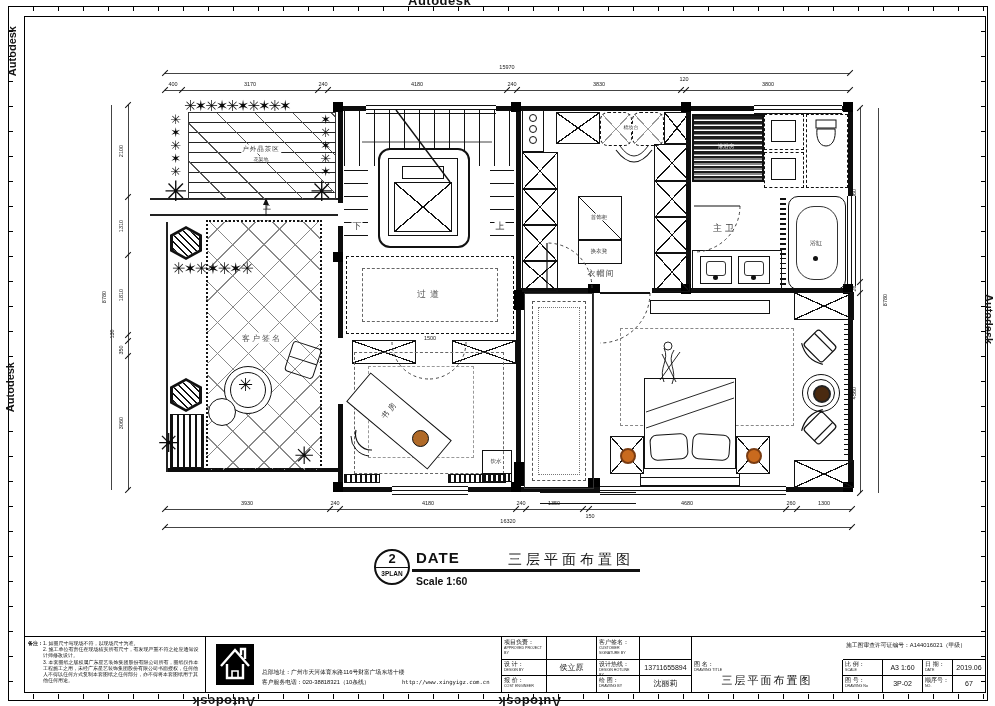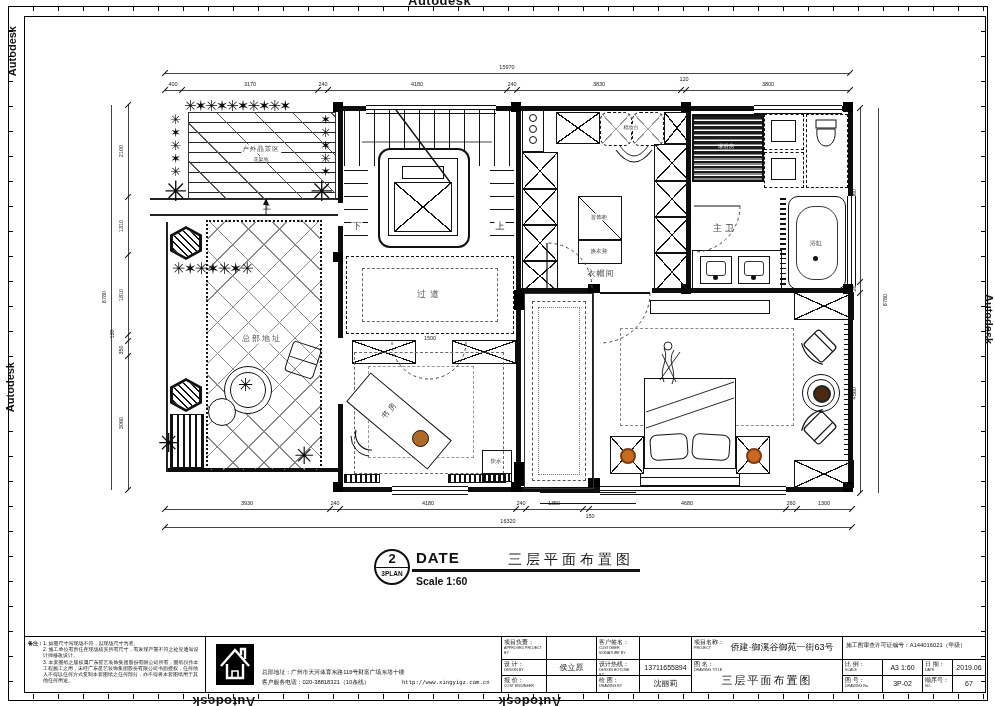--- a/index.html
+++ b/index.html
@@ -208,21 +208,21 @@
   <div class="abs plants" style="left:184px;top:100px;font-size:15px;width:152px;">✳✶✳✶✳✶✳✶✳✶</div>
   <div class="abs plants" style="left:170px;top:112px;font-size:13px;writing-mode:vertical-rl;height:86px;">✳✶✳✶✳</div>
   <div class="abs plants" style="left:320px;top:112px;font-size:13px;writing-mode:vertical-rl;height:86px;">✶✳✶✳✶</div>
   <div class="abs plants" style="left:164px;top:180px;font-size:28px;">✳</div>
   <div class="abs plants" style="left:310px;top:180px;font-size:28px;">✳</div>
   <span class="abs rl2" style="left:261px;top:149px;font-size:6.5px;letter-spacing:1px;">户外品茶区</span>
   <span class="abs rl2" style="left:261px;top:159px;font-size:5px;">花架地</span>
   <span class="abs rl2" style="left:267px;top:206px;font-size:8px;">上</span>
 
   <div class="abs lattice" style="left:206px;top:220px;width:112px;height:246px;"></div>
-  <span class="abs rl" style="left:262px;top:338px;font-size:8px;letter-spacing:2px;background:#fff;padding:0 2px;">总部地址</span>
+  <span class="abs rl" style="left:262px;top:338px;font-size:8px;letter-spacing:2px;background:#fff;padding:0 2px;">客户签名</span>
 
   <div class="abs hex" style="left:170px;top:226px;width:32px;height:34px;"></div>
   <div class="abs hex-in" style="left:173px;top:229px;width:26px;height:28px;"></div>
   <div class="abs hex" style="left:170px;top:378px;width:32px;height:34px;"></div>
   <div class="abs hex-in" style="left:173px;top:381px;width:26px;height:28px;"></div>
   <div class="abs plants" style="left:172px;top:262px;width:30px;font-size:16px;">✳✶✳✶✳✶✳</div>
   <div class="abs" style="left:170px;top:414px;width:32px;height:52px;border:1px solid #111;background:repeating-linear-gradient(90deg,#111 0 2px,transparent 2px 6px);"></div>
   <div class="abs plants" style="left:158px;top:432px;font-size:26px;">✳</div>
   <div class="abs plants" style="left:294px;top:446px;font-size:24px;">✳</div>
 
@@ -418,25 +418,20 @@
     <div class="cell" style="left:478px;top:0;width:45px;height:23px;padding:2px 2px;">
       <div class="lab-cn">项目负责：</div>
       <div class="lab-en">APPROVED PROJECT BY</div>
     </div>
     <div class="cell" style="left:523px;top:0;width:50px;height:23px;"></div>
     <div class="cell" style="left:573px;top:0;width:43px;height:23px;padding:2px 2px;">
       <div class="lab-cn">客户签名：</div>
       <div class="lab-en">CUSTOMER SIGNATURE BY</div>
     </div>
     <div class="cell" style="left:616px;top:0;width:52px;height:23px;"></div>
-    <div class="cell" style="left:668px;top:0;width:151px;height:23px;padding:2px 2px;">
-      <span class="lab-cn" style="float:left;">项目名称：</span>
-      <span class="lab-en" style="float:left;clear:left;">PROJECT</span>
-      <div style="font-size:9px;text-align:center;margin-top:2px;">侨建·御溪谷御苑一街63号</div>
-    </div>
     <div class="cell" style="left:819px;top:0;width:142px;height:23px;border-right:none;padding:4px 3px;">
       <div style="font-size:5.8px;">施工图审查许可证编号：A144016021（甲级）</div>
     </div>
     <div class="cell" style="left:478px;top:23px;width:45px;height:16px;padding:1px 2px;">
       <div class="lab-cn">设  计：</div>
       <div class="lab-en">DESIGN BY</div>
     </div>
     <div class="cell val" style="left:523px;top:23px;width:50px;height:16px;line-height:15px;">侯立原</div>
     <div class="cell" style="left:573px;top:23px;width:43px;height:16px;padding:1px 2px;">
       <div class="lab-cn">设计热线：</div>

